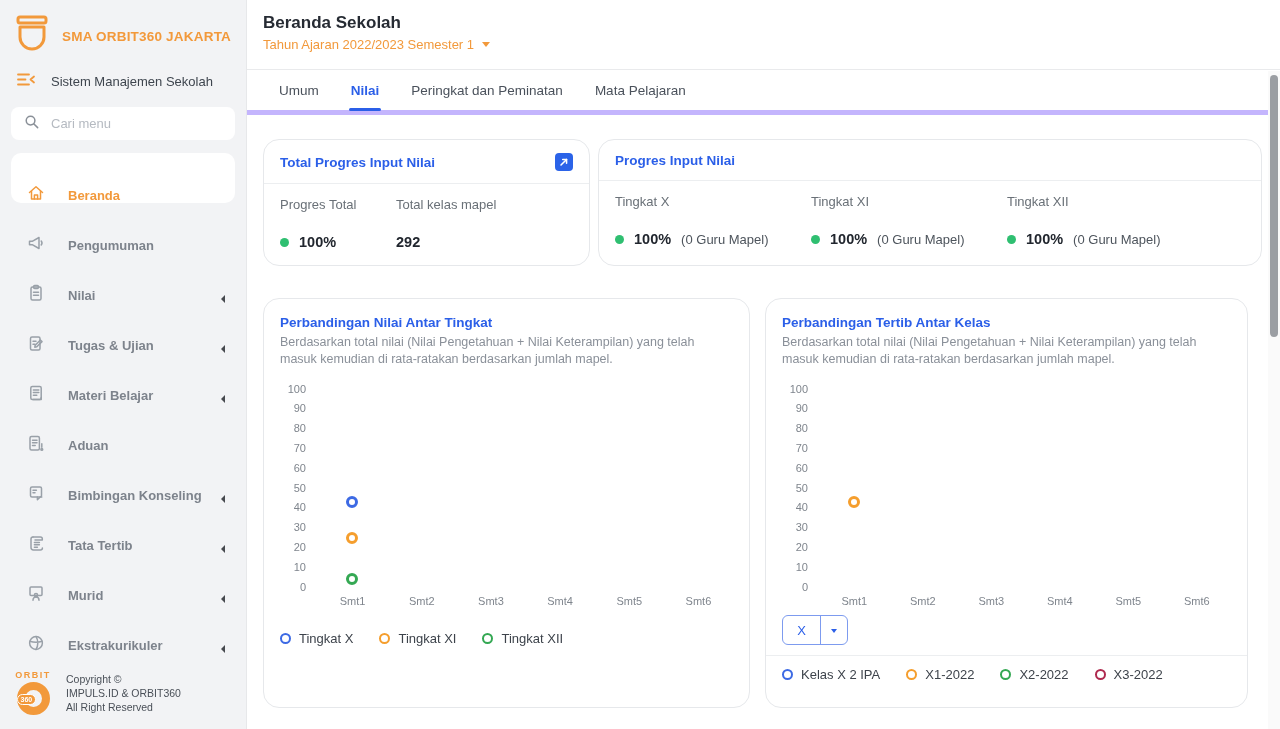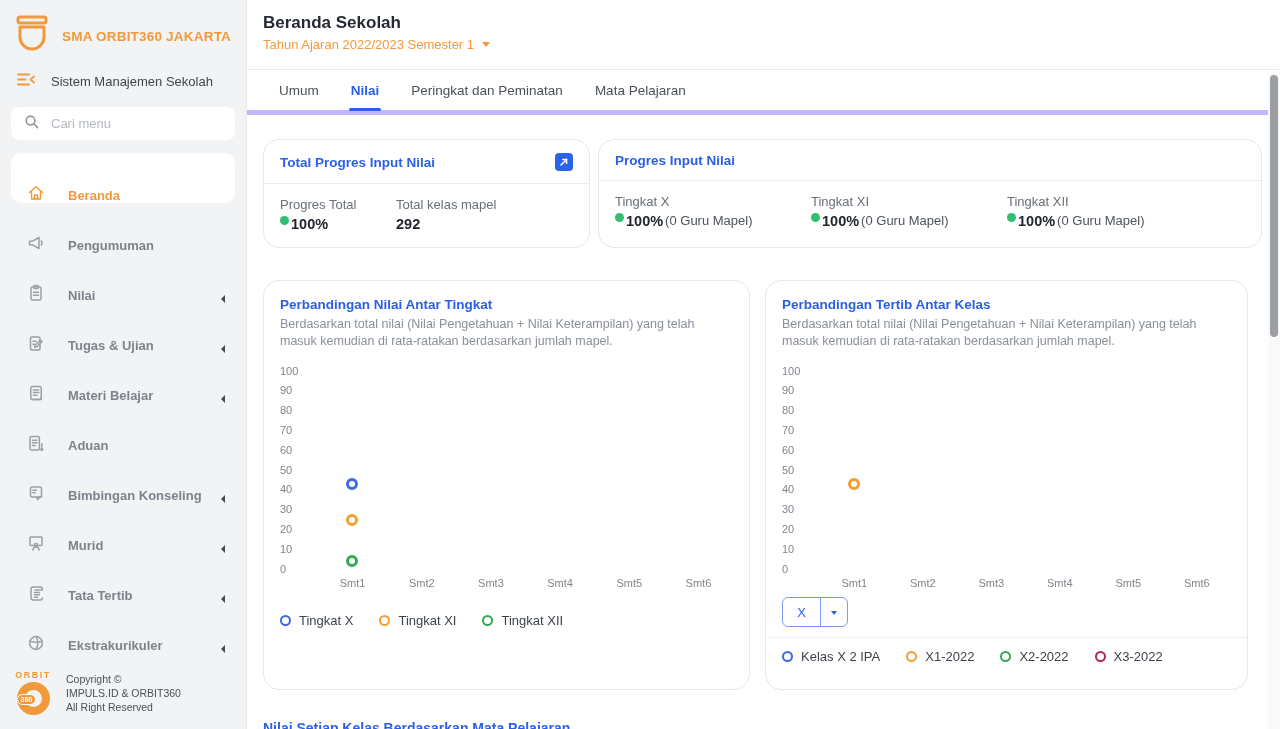--- a/index.html
+++ b/index.html
@@ -58,32 +58,32 @@
   .row1 { display:flex; gap:8px; }
   .card-a { width:327px; }
   .card-b { flex:1; }
   .card-head { display:flex; align-items:center; justify-content:space-between; padding:13px 16px 12px; border-bottom:1px solid #eceef0; }
   .card-title { color:#2b5fe8; font-weight:bold; font-size:13.5px; }
   .expand-btn { width:18px; height:18px; border-radius:4px; background:#2b63e8; display:flex; align-items:center; justify-content:center; cursor:pointer; }
   .card-body { display:flex; padding:13px 16px 15px; }
   .card-a .stat { width:116px; }
   .card-b .stat { width:196px; }
   .stat-label { font-size:13px; color:#697077; }
-  .stat-value { margin-top:4px; font-size:14.5px; font-weight:bold; color:#21262e; display:flex; align-items:flex-start; gap:2px; }
+  .stat-value { margin-top:22px; font-size:14.5px; font-weight:bold; color:#21262e; display:flex; align-items:center; gap:10px; }
   .dot { width:9px; height:9px; border-radius:50%; background:#2fbf71; }
   .suffix { font-weight:normal; color:#4d545c; font-size:13px; }
 
   .row2 { display:flex; gap:15px; margin-top:32px; }
   .chart-card { padding:16px; height:410px; overflow:hidden; }
   .chart-card.c1 { width:487px; }
   .chart-card.c2 { width:483px; }
   .c-title { color:#2b5fe8; font-weight:bold; font-size:13.5px; }
   .c-sub { font-size:12.5px; color:#8a9099; line-height:1.32; margin-top:4px; }
   .plotwrap { position:relative; height:198px; margin-top:22px; }
-  .ytick { position:absolute; left:0; width:26px; font-size:11px; color:#7f858d; }
+  .ytick { position:absolute; left:0; width:26px; text-align:right; font-size:11px; color:#7f858d; }
   .plotarea { position:absolute; left:38px; right:4px; top:0; bottom:0; }
   .marker { position:absolute; width:12px; height:12px; border-radius:50%; border:3px solid; background:#fff; transform:translate(-50%,-50%); }
   .xlabels { display:flex; margin-left:38px; margin-top:8px; }
   .xlabels span { flex:1; text-align:center; font-size:11px; color:#7f858d; }
   .legend { display:flex; gap:26px; margin-top:24px; align-items:center; flex-wrap:wrap; }
   .legend.tight { margin-top:11px; }
   .litem { display:flex; align-items:center; gap:8px; font-size:13px; color:#3d434b; cursor:pointer; }
   .ring { width:11px; height:11px; border-radius:50%; border:2.5px solid; background:#fff; }
   .filter-row { margin-top:8px; }
   .fbtn { display:inline-flex; height:30px; border:1px solid #7d9bef; border-radius:6px; overflow:hidden; color:#2b5fe8; cursor:pointer; align-items:stretch; }
@@ -207,37 +207,37 @@
               <path d="M7 7.2 H10.4 M7 9.8 H9"></path>
               <path d="M11.4 14 v2.8 l2.8 -2.8 h1.6"></path>
             </svg>
           </span>
           <span class="mlabel">Bimbingan Konseling</span>
           <span class="caret-left"></span>
         </div>
         <div class="mitem">
           <span class="micon">
             <svg width="20" height="20" viewBox="0 0 20 20">
+              <path d="M7 4 H14.5 a1.8 1.8 0 0 1 1.8 1.8 V7 H9"></path>
+              <path d="M7 4 a2 2 0 0 0 -2 2 v8.6 a2.4 2.4 0 0 0 2.4 2.4 h7 a2 2 0 0 0 2 -2"></path>
+              <path d="M8.4 9.4 H13.4 M8.4 11.8 H13.4 M8.4 14.2 H11.4"></path>
+            </svg>
+          </span>
+          <span class="mlabel">Tata Tertib</span>
+          <span class="caret-left"></span>
+        </div>
+        <div class="mitem">
+          <span class="micon">
+            <svg width="20" height="20" viewBox="0 0 20 20">
               <rect x="4" y="4" width="12" height="8.6" rx="1"></rect>
               <circle cx="10" cy="12.2" r="1.6"></circle>
               <path d="M7 17.2 c0 -2.2 1.4 -3.2 3 -3.2 s3 1 3 3.2"></path>
             </svg>
           </span>
           <span class="mlabel">Murid</span>
-          <span class="caret-left"></span>
-        </div>
-        <div class="mitem">
-          <span class="micon">
-            <svg width="20" height="20" viewBox="0 0 20 20">
-              <path d="M7 4 H14.5 a1.8 1.8 0 0 1 1.8 1.8 V7 H9"></path>
-              <path d="M7 4 a2 2 0 0 0 -2 2 v8.6 a2.4 2.4 0 0 0 2.4 2.4 h7 a2 2 0 0 0 2 -2"></path>
-              <path d="M8.4 9.4 H13.4 M8.4 11.8 H13.4 M8.4 14.2 H11.4"></path>
-            </svg>
-          </span>
-          <span class="mlabel">Tata Tertib</span>
           <span class="caret-left"></span>
         </div>
         <div class="mitem">
           <span class="micon">
             <svg width="20" height="20" viewBox="0 0 20 20">
               <circle cx="10" cy="10" r="6.4"></circle>
               <path d="M10 3.6 c2.4 3.4 2.4 9.4 0 12.8 M3.8 8.2 c3.4 1.2 9 1.2 12.4 0"></path>
             </svg>
           </span>
           <span class="mlabel">Ekstrakurikuler</span>

